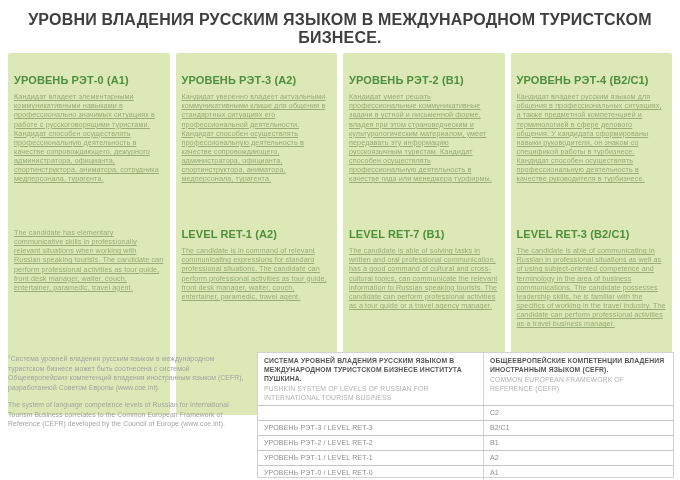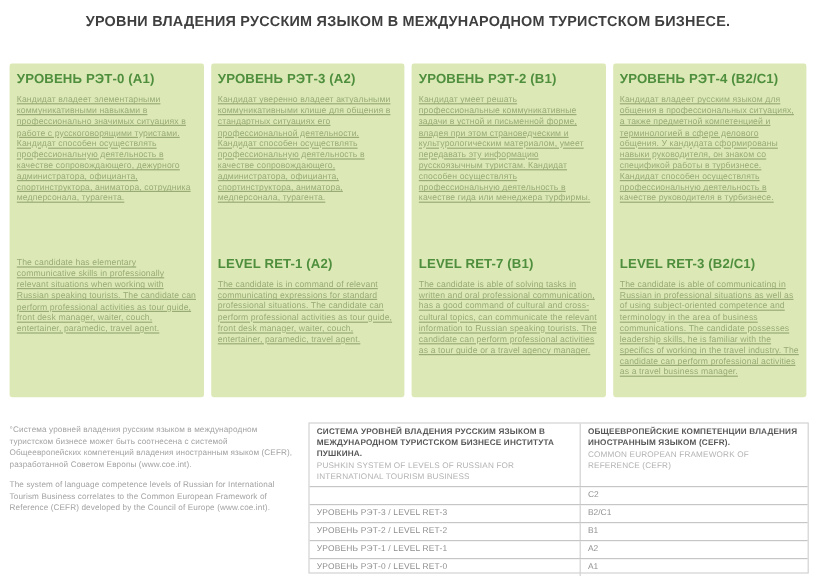--- a/index.html
+++ b/index.html
@@ -2,27 +2,27 @@
 <html><head>
 <meta charset="utf-8">
 <style>
   * { margin:0; padding:0; box-sizing:border-box; }
   html,body { width:680px; height:480px; background:#ffffff;
     font-family:"Liberation Sans", sans-serif; }
   .stage { position:relative; width:680px; height:480px; background:#fff; overflow:hidden; }
 
   
   .page-header { position:absolute; top:11px; left:0; right:0; text-align:center; }
-  .title { font-size:12px; font-weight:bold; color:#3f3f3f; letter-spacing:0.2px; }
+  .title { font-size:16px; font-weight:bold; color:#3f3f3f; letter-spacing:0.2px; }
   .subtitle { font-size:9.5px; color:#9e9e9e; letter-spacing:0.8px; margin-top:3px; }
 
   
   .cards { position:absolute; left:8px; top:53px; width:664px; display:flex; gap:6px; }
-  .card { flex:1 1 0; background:#dce9b6; border-radius:2px; padding:7px 6px;
-    height:278px; overflow:hidden; }
+  .card { flex:1 1 0; background:#dce9b6; border-radius:2px; padding:21px 6px;
+    height:362px; overflow:hidden; }
   .card-title { font-size:11px; font-weight:bold; color:#4e8e3d; line-height:1.2;
     margin-bottom:5px; letter-spacing:0.1px; }
   .ru-section { height:150px; }
   .card-text { font-size:7.2px; line-height:1.27; color:#99ab76; letter-spacing:0.1px;text-decoration:underline; }
   .en-section { margin-top:4px; }
 
   
   .footnote { position:absolute; left:8px; top:354px; width:242px;
     font-size:6.8px; line-height:1.4; color:#a2a2a2; letter-spacing:0.1px; }
   .footnote p + p { margin-top:8px; }

